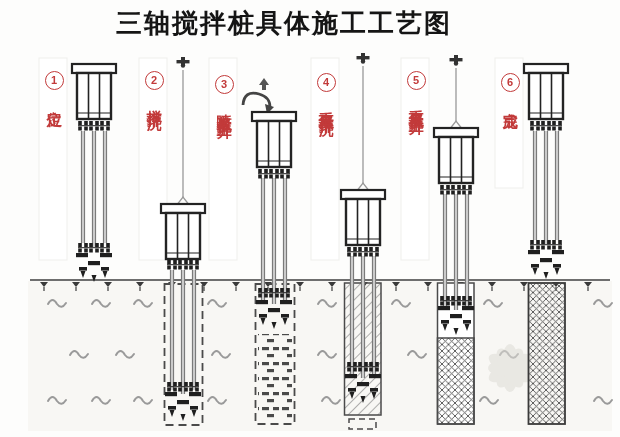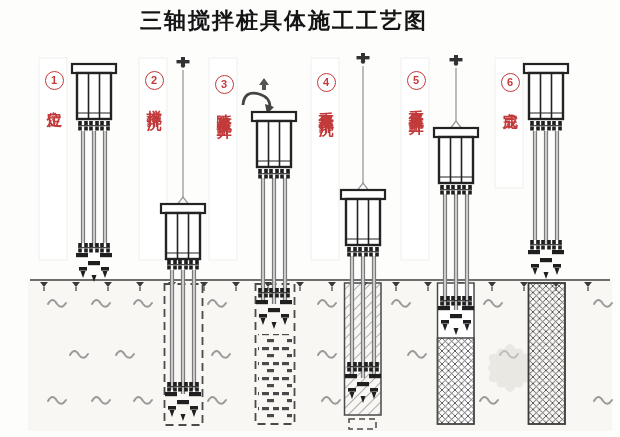--- a/index.html
+++ b/index.html
@@ -3,21 +3,21 @@
 <meta charset="utf-8">
 <style>
   html,body{margin:0;padding:0;}
   body{
     width:620px;height:437px;position:relative;overflow:hidden;
     background:#fdfdfc;
     font-family:"Liberation Sans", sans-serif;
   }
   .title{
     position:absolute;top:6px;left:0;width:568px;
-    text-align:center;font-size:22px;font-weight:700;color:#151515;
+    text-align:center;font-size:26px;font-weight:700;color:#151515;
     letter-spacing:2px;font-family:"DejaVu Serif", serif;
   }
   svg{position:absolute;left:0;top:0;}
   .stage{
     position:absolute;width:28px;display:flex;flex-direction:column;
     align-items:center;z-index:5;
   }
   .stage-num{
     width:17px;height:17px;border:1.6px solid #c23a3a;border-radius:50%;
     color:#c23a3a;font-size:11px;font-weight:700;line-height:17px;

